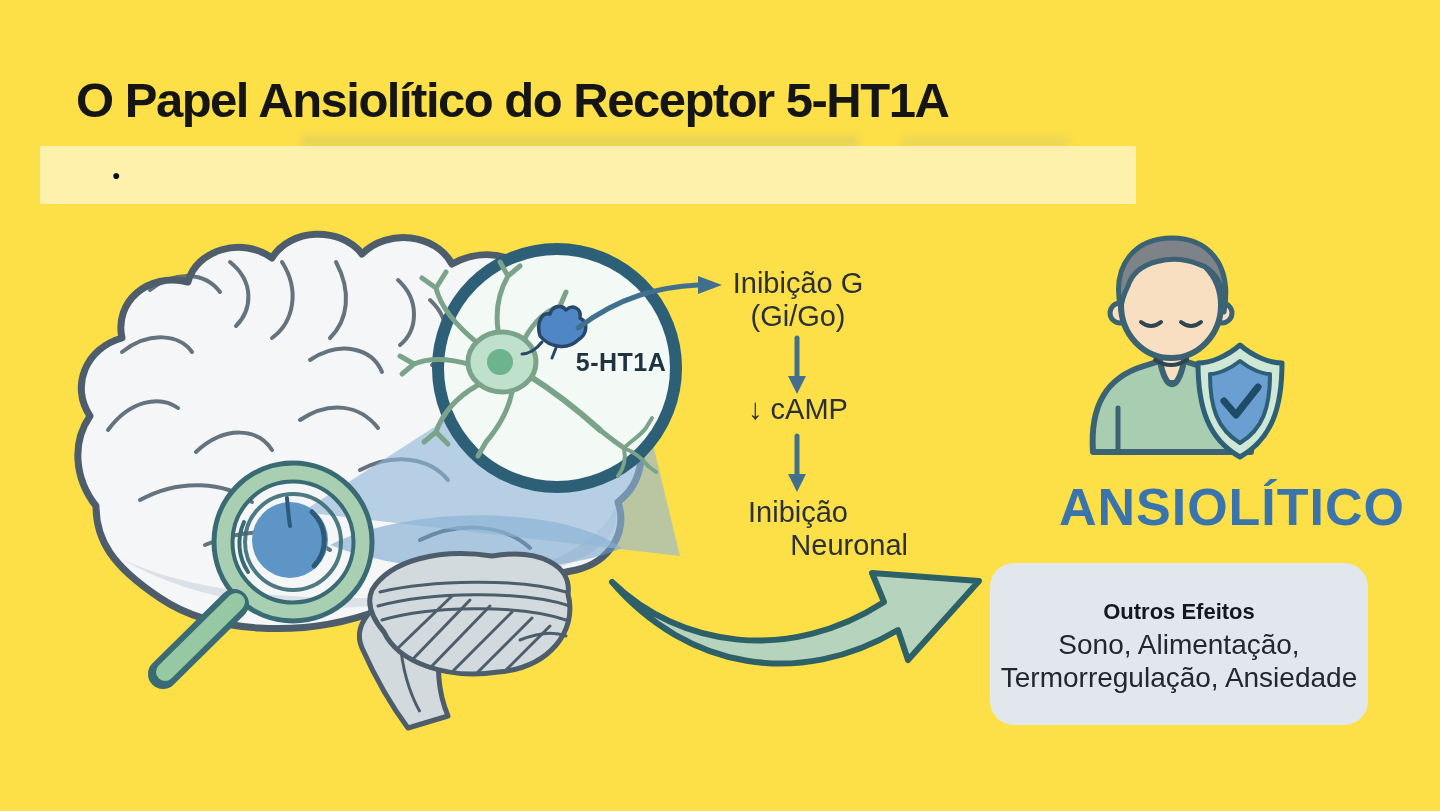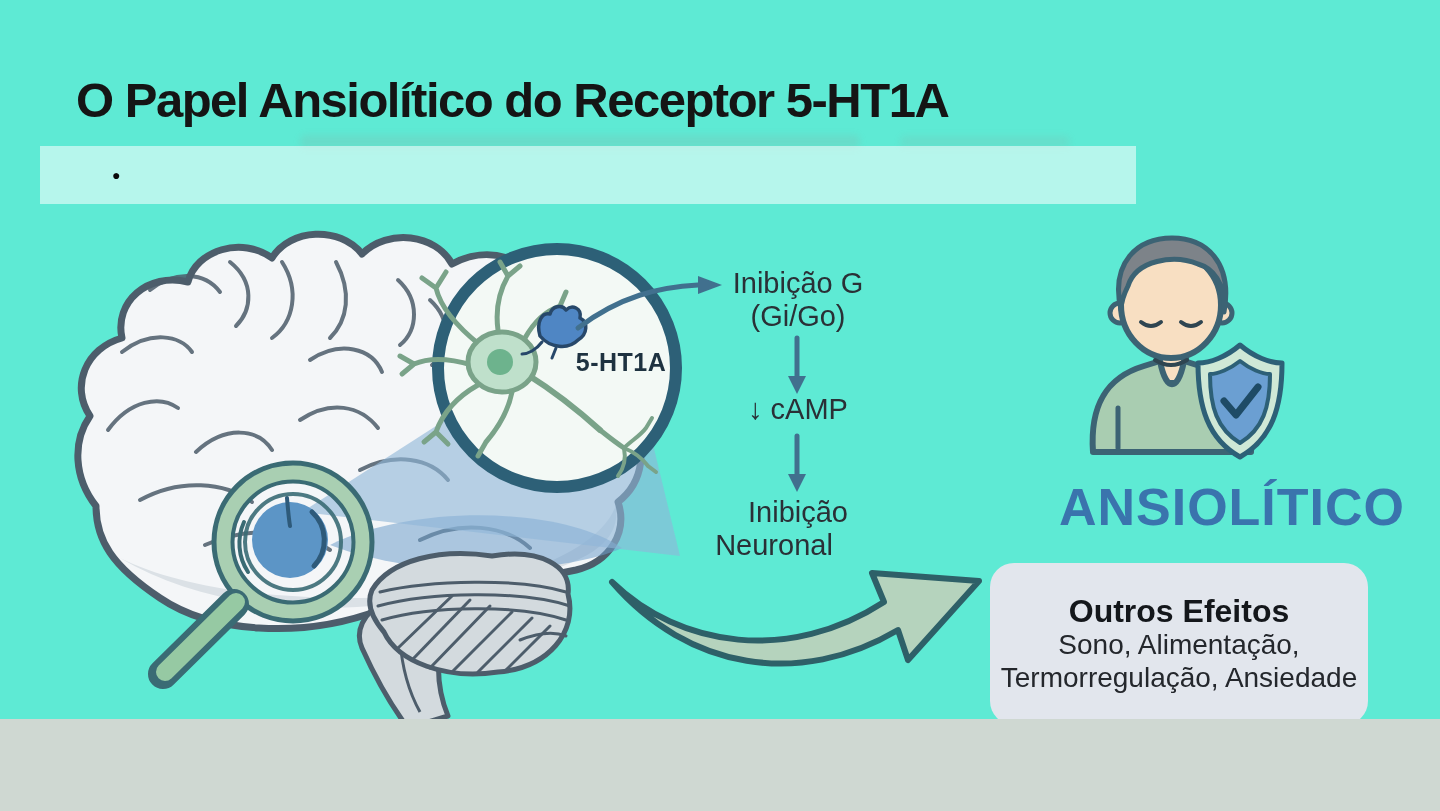--- a/index.html
+++ b/index.html
@@ -1,18 +1,18 @@
 <!DOCTYPE html>
 <html><head>
 <meta charset="utf-8">
 <style>
   html,body{margin:0;padding:0;background:#cfd8d2;}
   .slide{
-    position:relative;width:1440px;height:719px;overflow:hidden;
-    background:#5eead4;
+    position:relative;width:1440px;height:811px;overflow:hidden;
+    background:#fde047;
     font-family:"Liberation Sans", sans-serif;
   }
   .art{position:absolute;left:0;top:0;width:1440px;height:811px;}
   .abs{position:absolute;}
   .page-title{
     left:76px;top:72px;width:1200px;
     font-size:49px;font-weight:700;letter-spacing:-1.5px;color:#151515;
     white-space:nowrap;
   }
   .ghost{
@@ -48,21 +48,21 @@
     left:975px;top:477px;width:430px;text-align:right;
     font-size:52px;font-weight:700;letter-spacing:1px;color:#3a74ad;
     white-space:nowrap;
   }
   .effects-box{
     left:990px;top:563px;width:378px;height:162px;
     background:#e2e6ed;border-radius:24px;
     display:flex;flex-direction:column;justify-content:center;align-items:center;
     text-align:center;
   }
-  .fx-bold{font-size:32px;font-weight:700;color:#14171b;line-height:33px;}
+  .fx-bold{font-size:22px;font-weight:700;color:#14171b;line-height:33px;}
   .fx{font-size:28px;font-weight:400;color:#24272c;line-height:33px;white-space:nowrap;}
 </style>
 </head>
 <body>
 
 <div class="slide">
 
   <svg class="art" viewBox="0 0 1440 811">
 
     <g>
@@ -210,21 +210,21 @@
   <div class="abs bullet-band">
     <span class="bullet-dot">●</span>
   </div>
 
   <div class="abs receptor-lbl">5-HT1A</div>
 
   <div class="abs flow-lbl" style="left:688px;top:267px;">Inibição G</div>
   <div class="abs flow-lbl" style="left:688px;top:300px;">(Gi/Go)</div>
   <div class="abs flow-lbl" style="left:688px;top:393px;">↓ cAMP</div>
   <div class="abs flow-lbl" style="left:688px;top:496px;">Inibição</div>
-  <div class="abs flow-lbl" style="left:664px;top:529px;">Neuronal</div>
+  <div class="abs flow-lbl" style="left:688px;top:529px;text-align:right;">Neuronal</div>
 
   <div class="abs anxio">ANSIOLÍTICO</div>
 
   <div class="abs effects-box">
     <div class="fx-bold">Outros Efeitos</div>
     <div class="fx">Sono, Alimentação,</div>
     <div class="fx">Termorregulação, Ansiedade</div>
   </div>
 
 </div>

